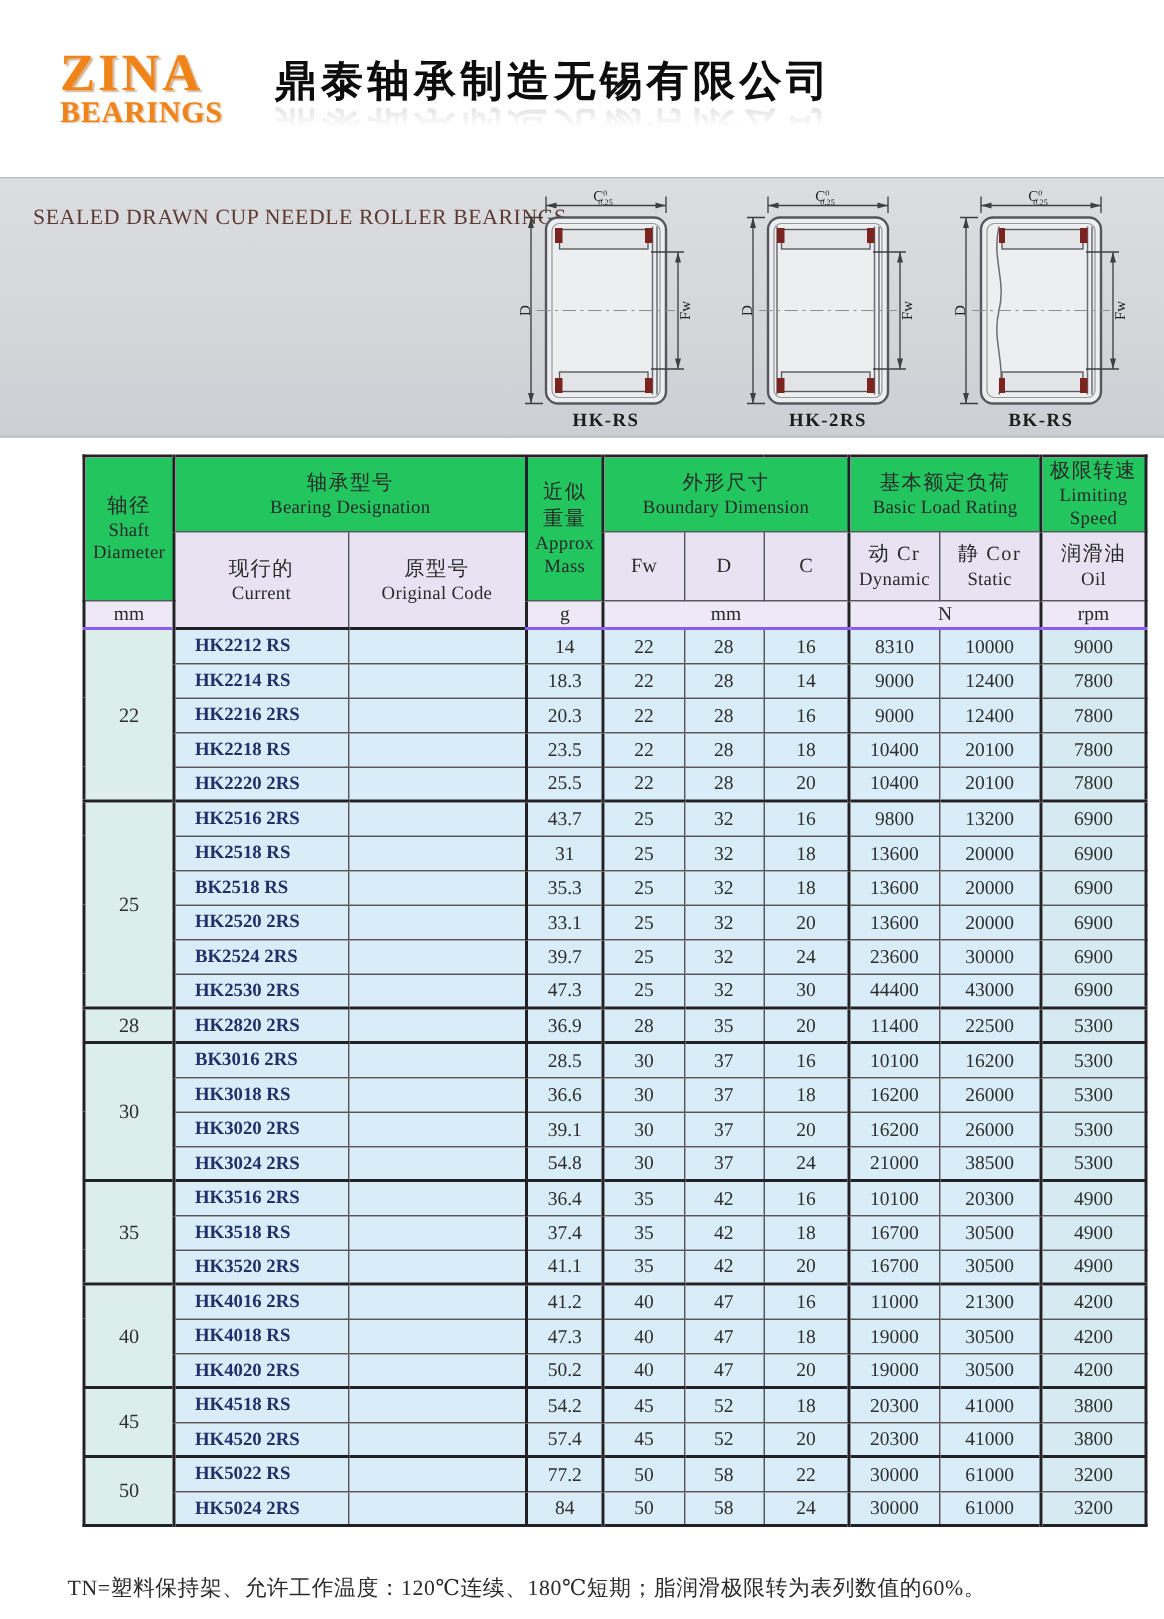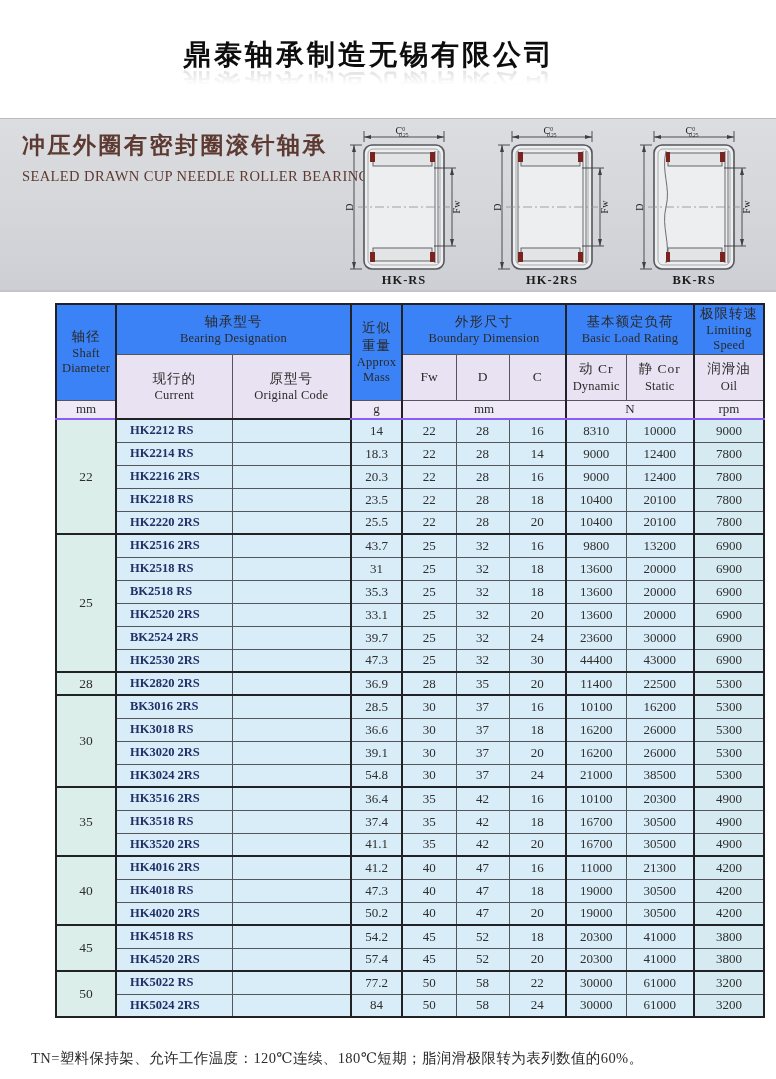--- a/index.html
+++ b/index.html
@@ -50,47 +50,50 @@
   .tol{font-size:5.5px;}
   .typelabel{font-family:"Liberation Serif","DejaVu Serif",serif;font-size:12.5px;font-weight:bold;fill:#1c1c1c;letter-spacing:1px;}
   
   .tablewrap{position:absolute;left:55px;top:303px;}
   table{border-collapse:collapse;table-layout:fixed;width:708px;border:2px solid #222226;}
   th,td{border:1px solid #55555c;box-sizing:border-box;overflow:hidden;}
   .bl2{border-left:2px solid #222226;}
   thead th{vertical-align:middle;text-align:center;font-weight:normal;padding:0;}
   tr.h1{height:50px;} tr.h2{height:46px;} tr.h3{height:19px;}
   thead tr.h3 th{border-bottom:2px solid #8b5cf6;font-size:13px;color:#2a2a2a;}
-  .cream{background:#3b82f6;text-align:center;}
+  .cream{background:#22c55e;text-align:center;}
   .lav{background:#e9e2f2;}
   .lav2{background:#efe9f7;}
   .zh{font-size:13.5px;color:#2a2a2a;line-height:1.35;letter-spacing:1px;}
   .en{font-size:12.5px;color:#2a2a2a;line-height:1.2;letter-spacing:.2px;}
   .sym{font-size:13.5px;color:#2a2a2a;}
   tbody td{height:23px;padding:0;vertical-align:middle;text-align:center;background:#d9edf8;font-size:13px;color:#2e2e2e;}
   tbody td.shaft{background:#dceee9;font-size:13.5px;}
   tbody td.des{text-align:left;padding-left:13px;font-weight:bold;color:#203068;font-size:12.5px;}
   tbody td.oil{background:#d6ebf1;}
   tbody tr.gs td{border-top:2px solid #222226;}
   
-  .footnote{position:absolute;left:31px;top:1049px;margin:0;font-size:14.5px;color:#2b2b2b;letter-spacing:.4px;}
+  .footnote{position:absolute;left:45px;top:1049px;margin:0;font-size:14.5px;color:#2b2b2b;letter-spacing:.4px;}
 </style>
 </head>
 <body>
 
 <div class="masthead">
+  <div class="logo">
+    <div class="logo-zina">ZINA</div>
+    <div class="logo-bearings">BEARINGS</div>
+  </div>
   <div class="company">
     <div class="company-name">鼎泰轴承制造无锡有限公司</div>
     <div class="company-name reflection">鼎泰轴承制造无锡有限公司</div>
   </div>
 </div>
 
 <div class="banner">
   <div class="titles">
-    <h1 class="title-zh">冲压外圈有密封圈滚针轴承</h1>
     <h2 class="title-en">SEALED DRAWN CUP NEEDLE ROLLER BEARINGS</h2>
   </div>
 
   <svg class="diag d1" width="132" height="164" viewBox="0 0 132 164">
     <g>
       <line class="thin" x1="18" y1="6" x2="18" y2="17"></line>
         <line class="thin" x1="98" y1="6" x2="98" y2="17"></line>
       <line class="thin" x1="18" y1="12" x2="98" y2="12"></line>
       <polygon class="ah" points="18,12 25,10 25,14"></polygon>
         <polygon class="ah" points="98,12 91,10 91,14"></polygon>

